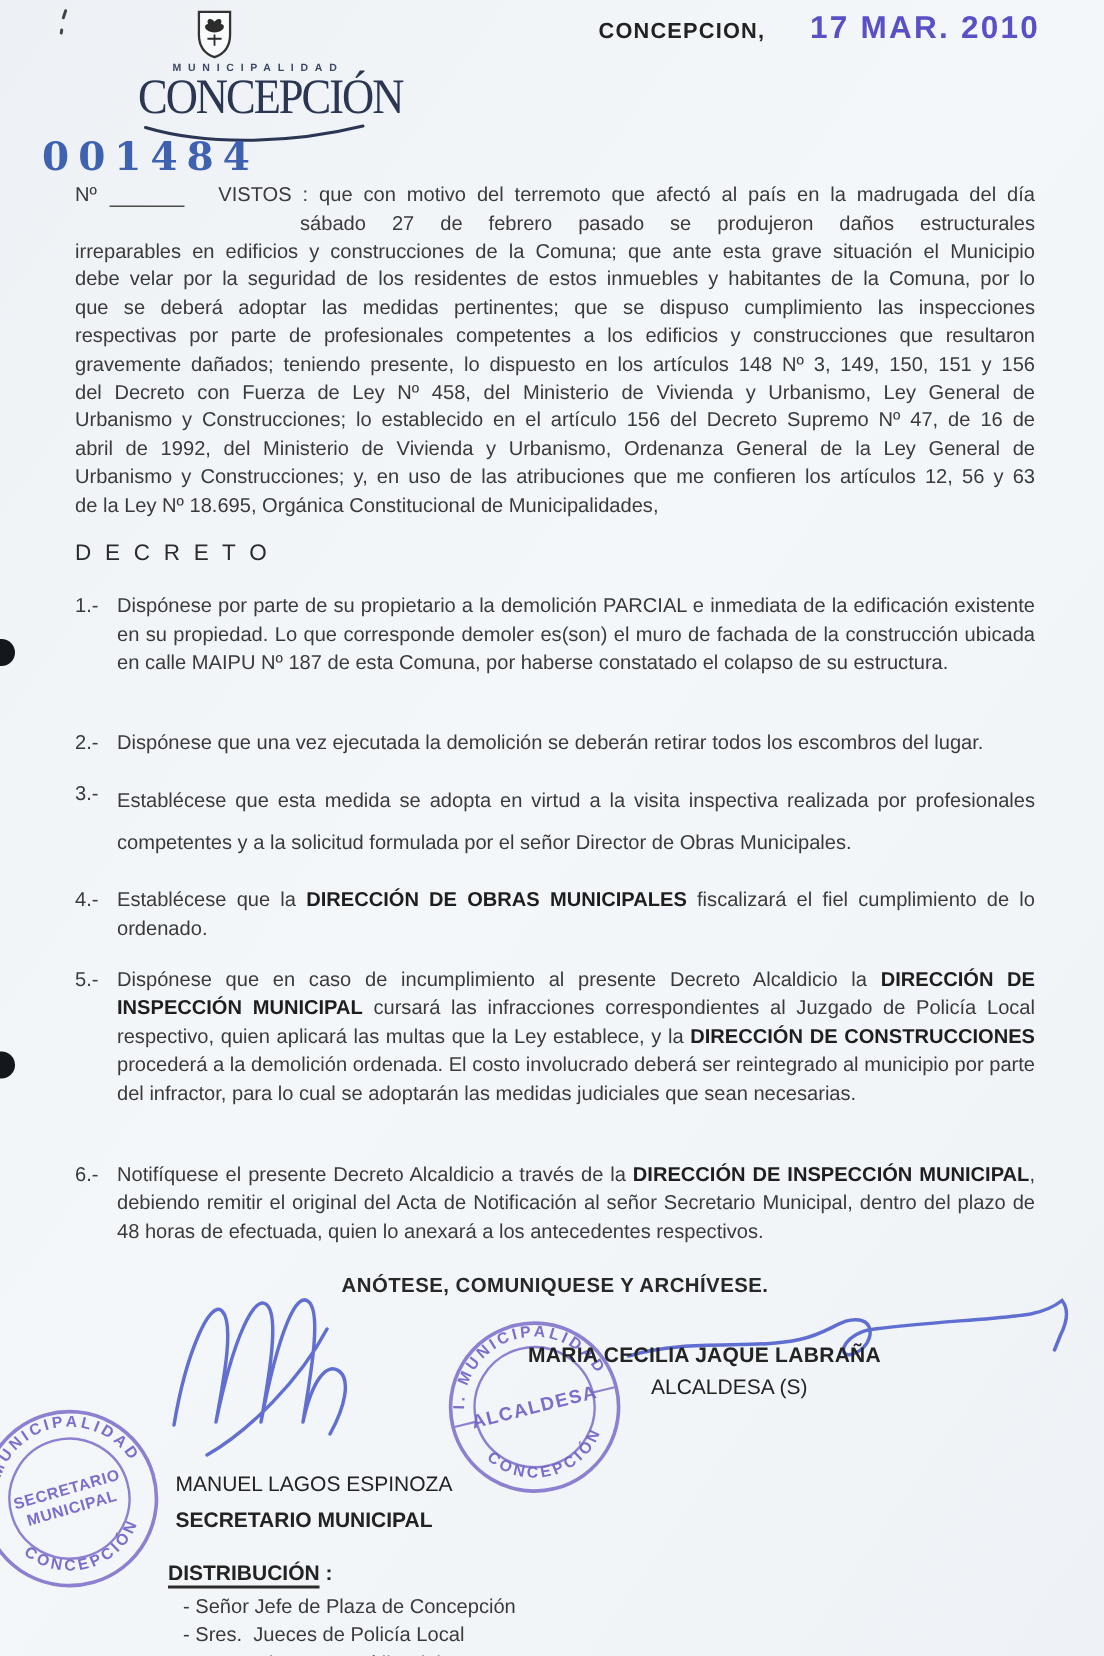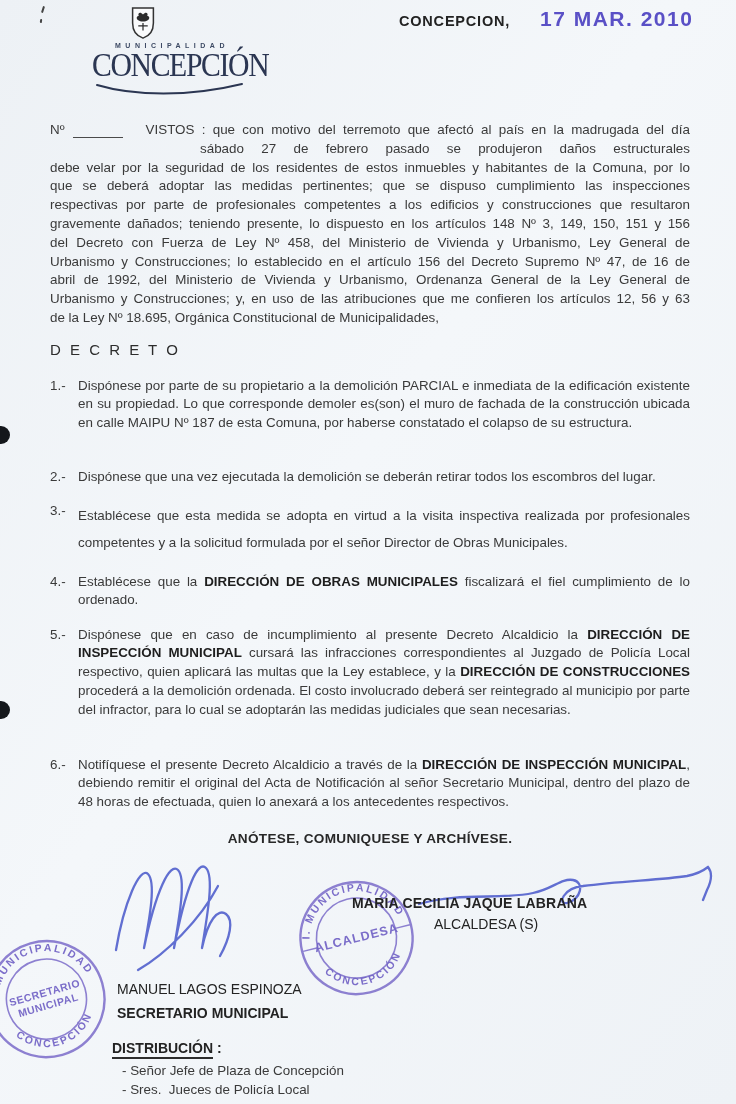--- a/index.html
+++ b/index.html
@@ -82,30 +82,32 @@
       <path d="M8 21 H18 M13 18 V26" stroke="#2c2c2c" stroke-width="1.3" fill="none"></path>
     </svg>
     <div class="logo-org">MUNICIPALIDAD</div>
     <div class="logo-city">CONCEPCIÓN</div>
     <svg class="swoosh" width="152" height="16" viewBox="0 0 152 16">
       <path d="M3 3 C40 14 95 15 148 2" fill="none" stroke="#2b3652" stroke-width="2" stroke-linecap="round"></path>
     </svg>
   </div>
   <div class="city-date">CONCEPCION,</div>
   <div class="date-stamp">17 MAR. 2010</div>
+  <div class="doc-number">001484</div>
   <div class="pen-mark m1"></div>
   <div class="pen-mark m2"></div>
 
   <div class="content">
     <div class="line1">
       <span class="num-label">Nº</span>
       <span class="num-blank"></span>
       <span class="line1-text">VISTOS : que con motivo del terremoto que afectó al país en la madrugada del día</span>
     </div>
     <div class="pline indent2">sábado 27 de febrero pasado se produjeron daños estructurales</div>
+    <div class="pline">irreparables en edificios y construcciones de la Comuna; que ante esta grave situación el Municipio</div>
     <div class="pline">debe velar por la seguridad de los residentes de estos inmuebles y habitantes de la Comuna, por lo</div>
     <div class="pline">que se deberá adoptar las medidas pertinentes; que se dispuso cumplimiento las inspecciones</div>
     <div class="pline">respectivas por parte de profesionales competentes a los edificios y construcciones que resultaron</div>
     <div class="pline">gravemente dañados; teniendo presente, lo dispuesto en los artículos 148 Nº 3, 149, 150, 151 y 156</div>
     <div class="pline">del Decreto con Fuerza de Ley Nº 458, del Ministerio de Vivienda y Urbanismo, Ley General de</div>
     <div class="pline">Urbanismo y Construcciones; lo establecido en el artículo 156 del Decreto Supremo Nº 47, de 16 de</div>
     <div class="pline">abril de 1992, del Ministerio de Vivienda y Urbanismo, Ordenanza General de la Ley General de</div>
     <div class="pline">Urbanismo y Construcciones; y, en uso de las atribuciones que me confieren los artículos 12, 56 y 63</div>
     <div class="pline last">de la Ley Nº 18.695, Orgánica Constitucional de Municipalidades,</div>
 

